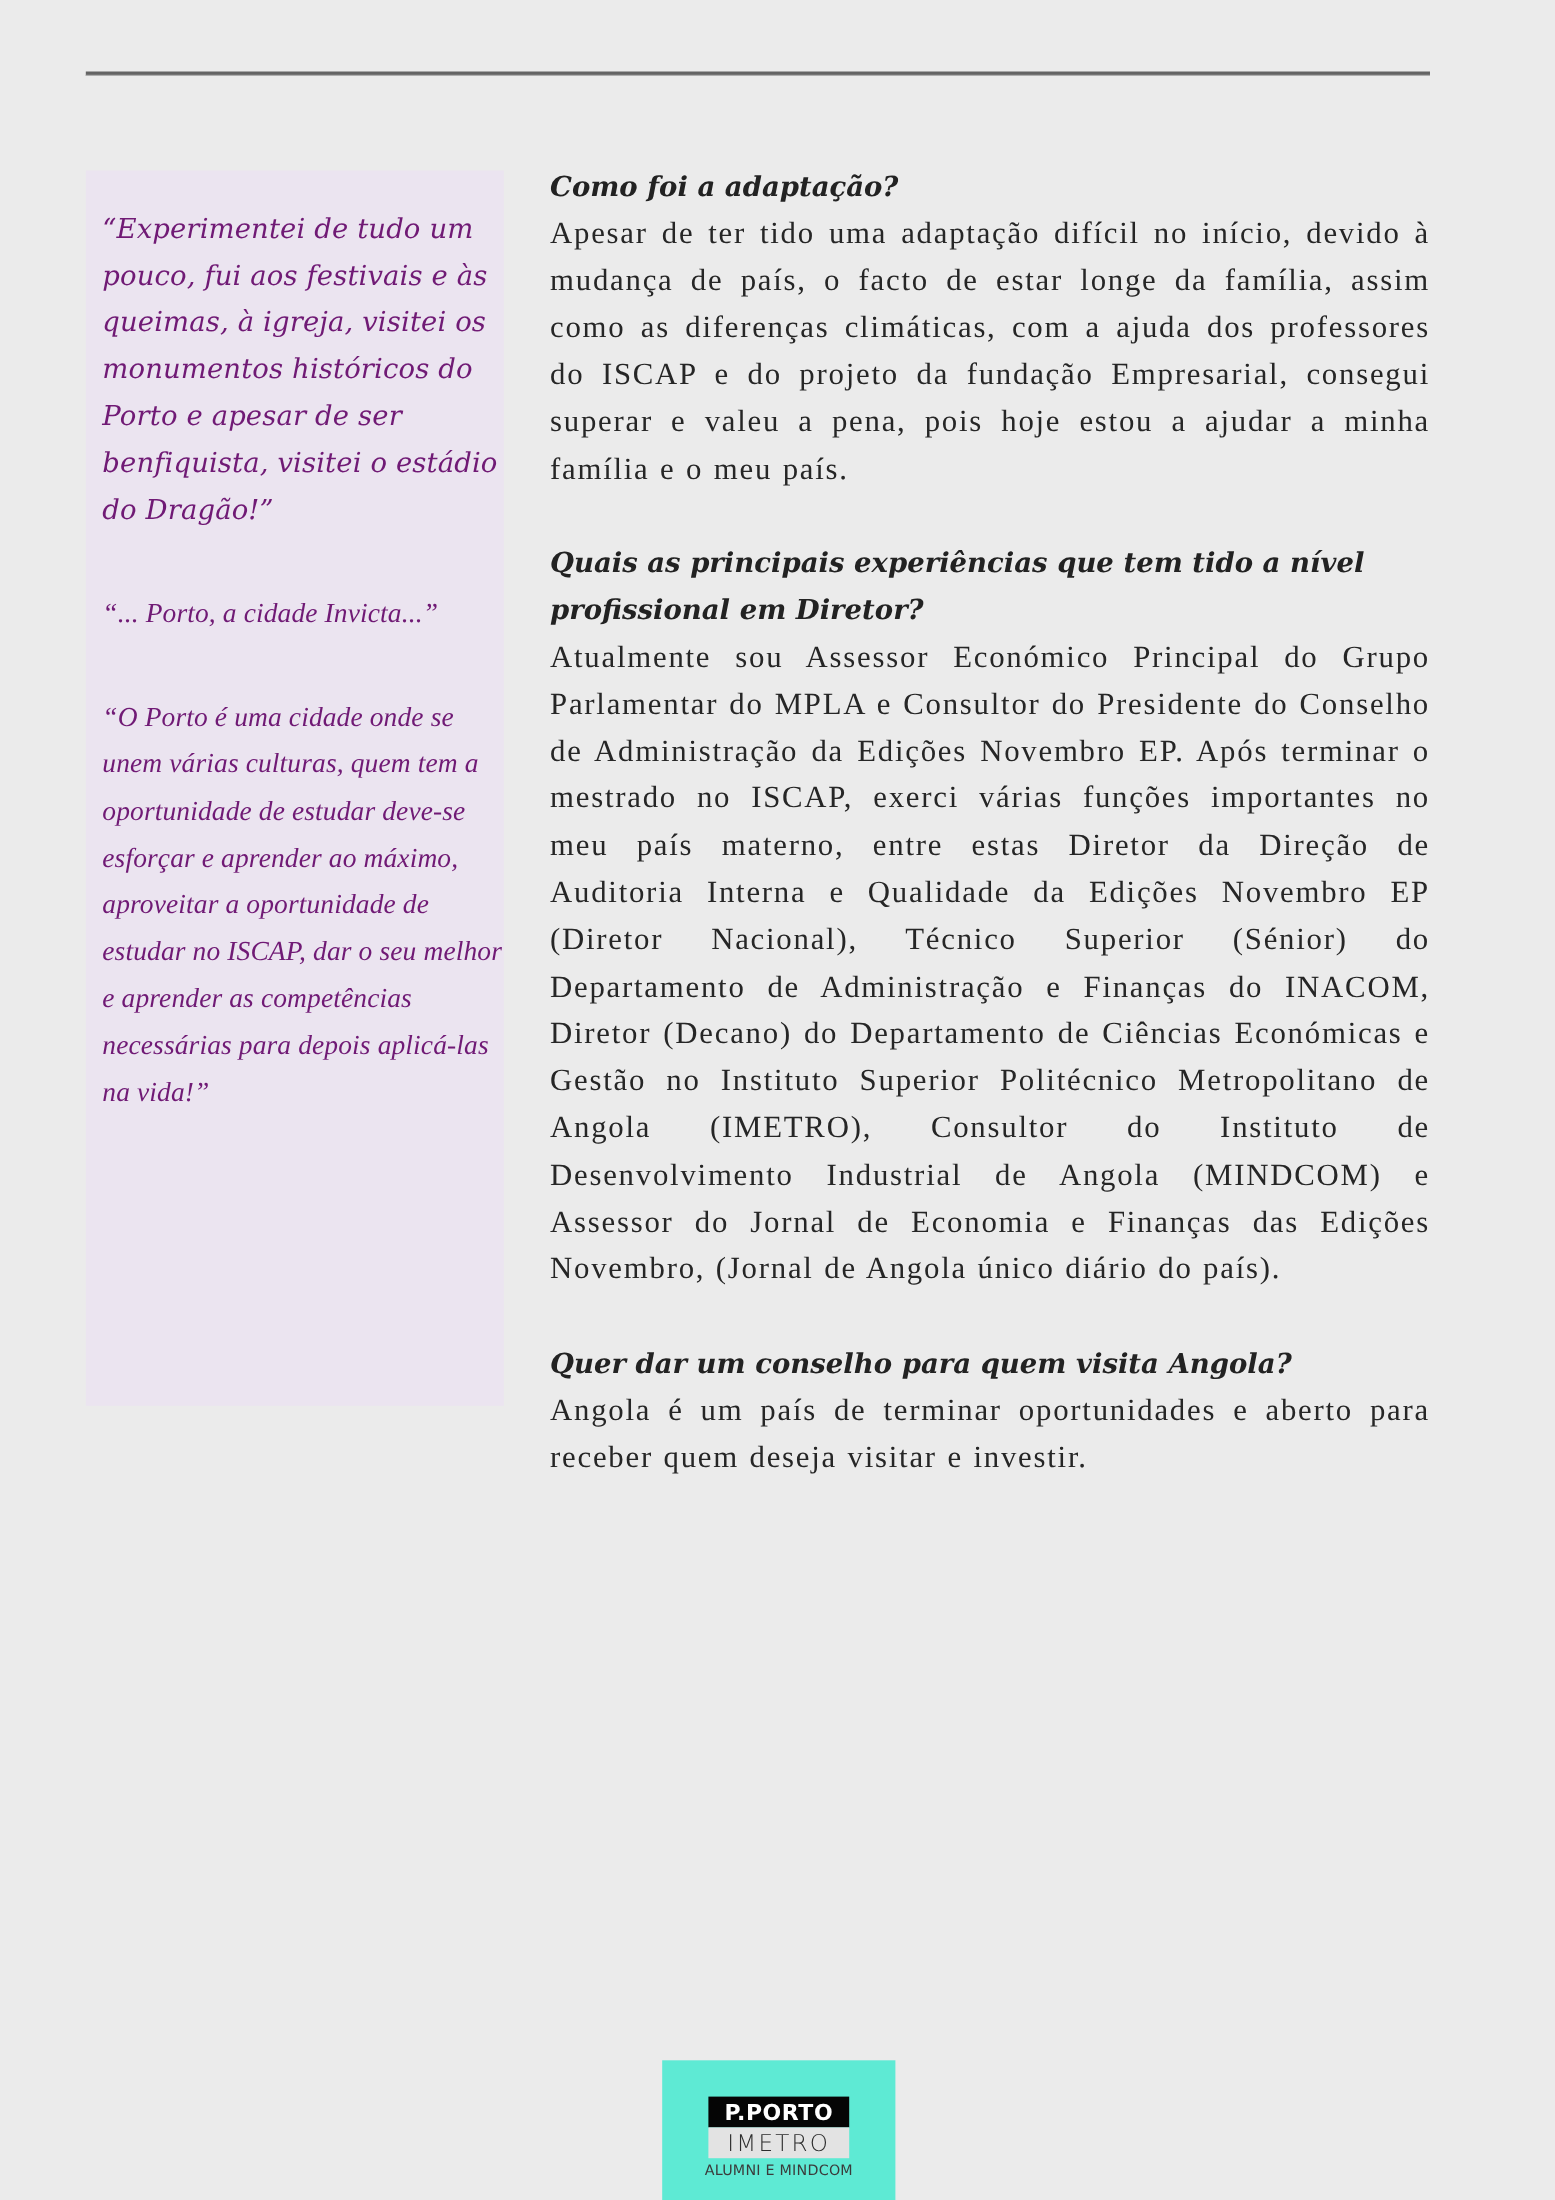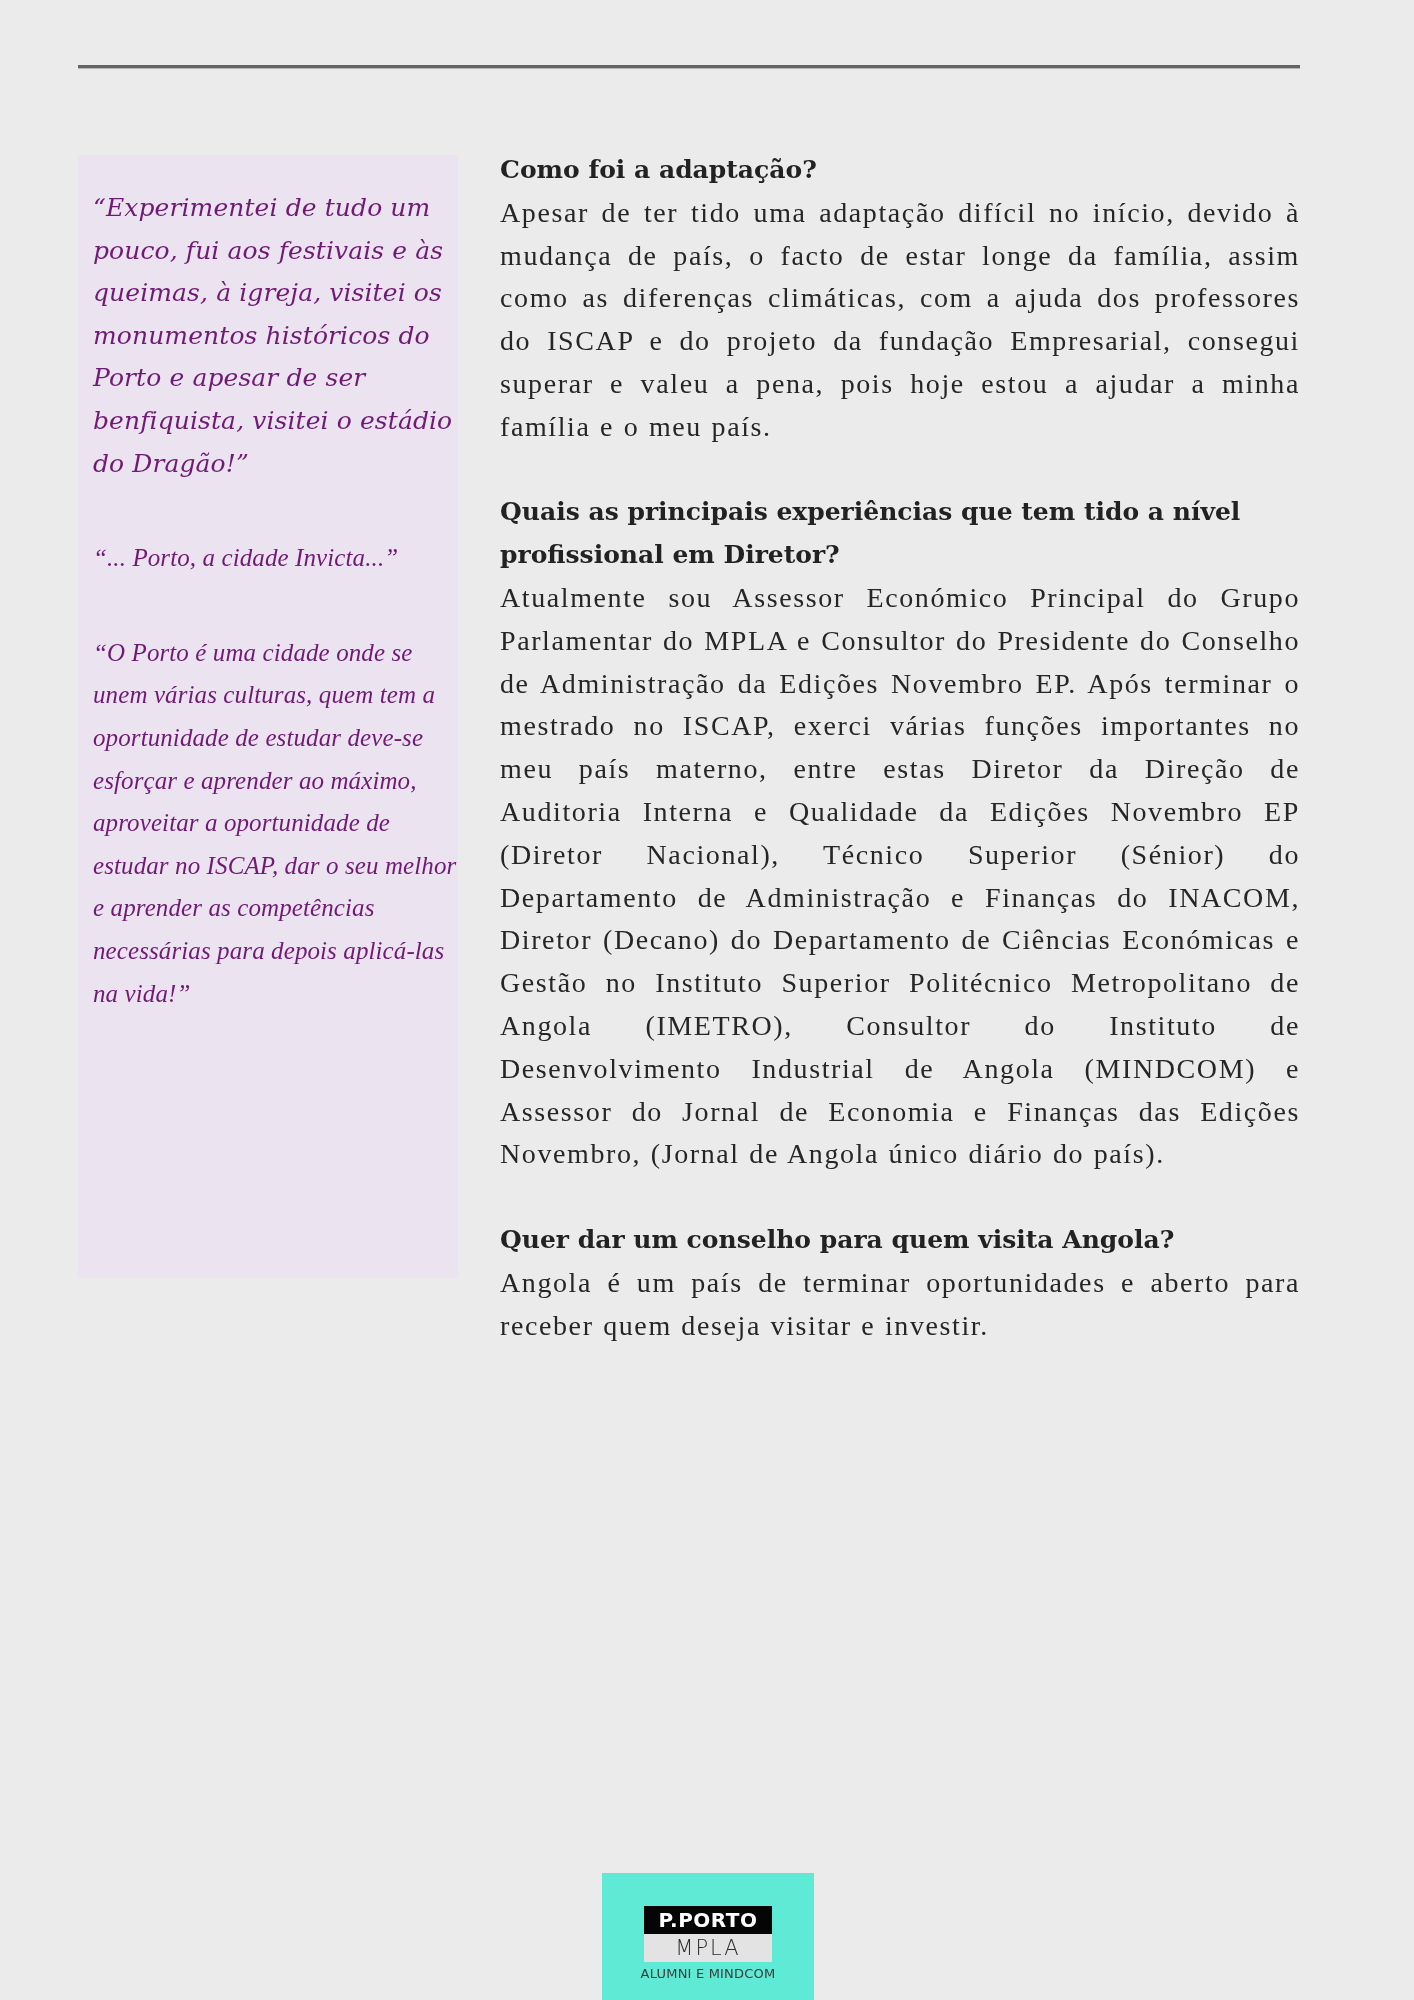--- a/index.html
+++ b/index.html
@@ -54,20 +54,21 @@
       color: #262626;
     }
     .section { margin: 0 0 42.8px 0; }
     .q {
       font-family: "DejaVu Serif", serif;
       font-weight: bold;
       font-size: 25px;
       line-height: 42.8px;
       margin: 0;
       color: #222222;
+      font-style: italic;
     }
     .a {
       margin: 0;
       text-align: justify;
       letter-spacing: 1.6px;
       word-spacing: 1px;
     }
 
     .logo-card {
       position: absolute;
@@ -142,15 +143,15 @@
     <p class="a">Atualmente sou Assessor Económico Principal do Grupo Parlamentar do MPLA e Consultor do Presidente do Conselho de Administração da Edições Novembro EP. Após terminar o mestrado no ISCAP, exerci várias funções importantes no meu país materno, entre estas Diretor da Direção de Auditoria Interna e Qualidade da Edições Novembro EP (Diretor Nacional), Técnico Superior (Sénior) do Departamento de Administração e Finanças do INACOM, Diretor (Decano) do Departamento de Ciências Económicas e Gestão no Instituto Superior Politécnico Metropolitano de Angola (IMETRO), Consultor do Instituto de Desenvolvimento Industrial de Angola (MINDCOM) e Assessor do Jornal de Economia e Finanças das Edições Novembro, (Jornal de Angola único diário do país).</p>
   </section>
   <section class="section">
     <h3 class="q">Quer dar um conselho para quem visita Angola?</h3>
     <p class="a">Angola é um país de terminar oportunidades e aberto para receber quem deseja visitar e investir.</p>
   </section>
 </main>
 
 <div class="logo-card">
   <div class="logo-pporto">P.PORTO</div>
-  <div class="logo-iscap">MPLA</div>
+  <div class="logo-iscap">IMETRO</div>
   <div class="logo-sub">ALUMNI E MINDCOM</div>
 </div>
 
 </body></html>

